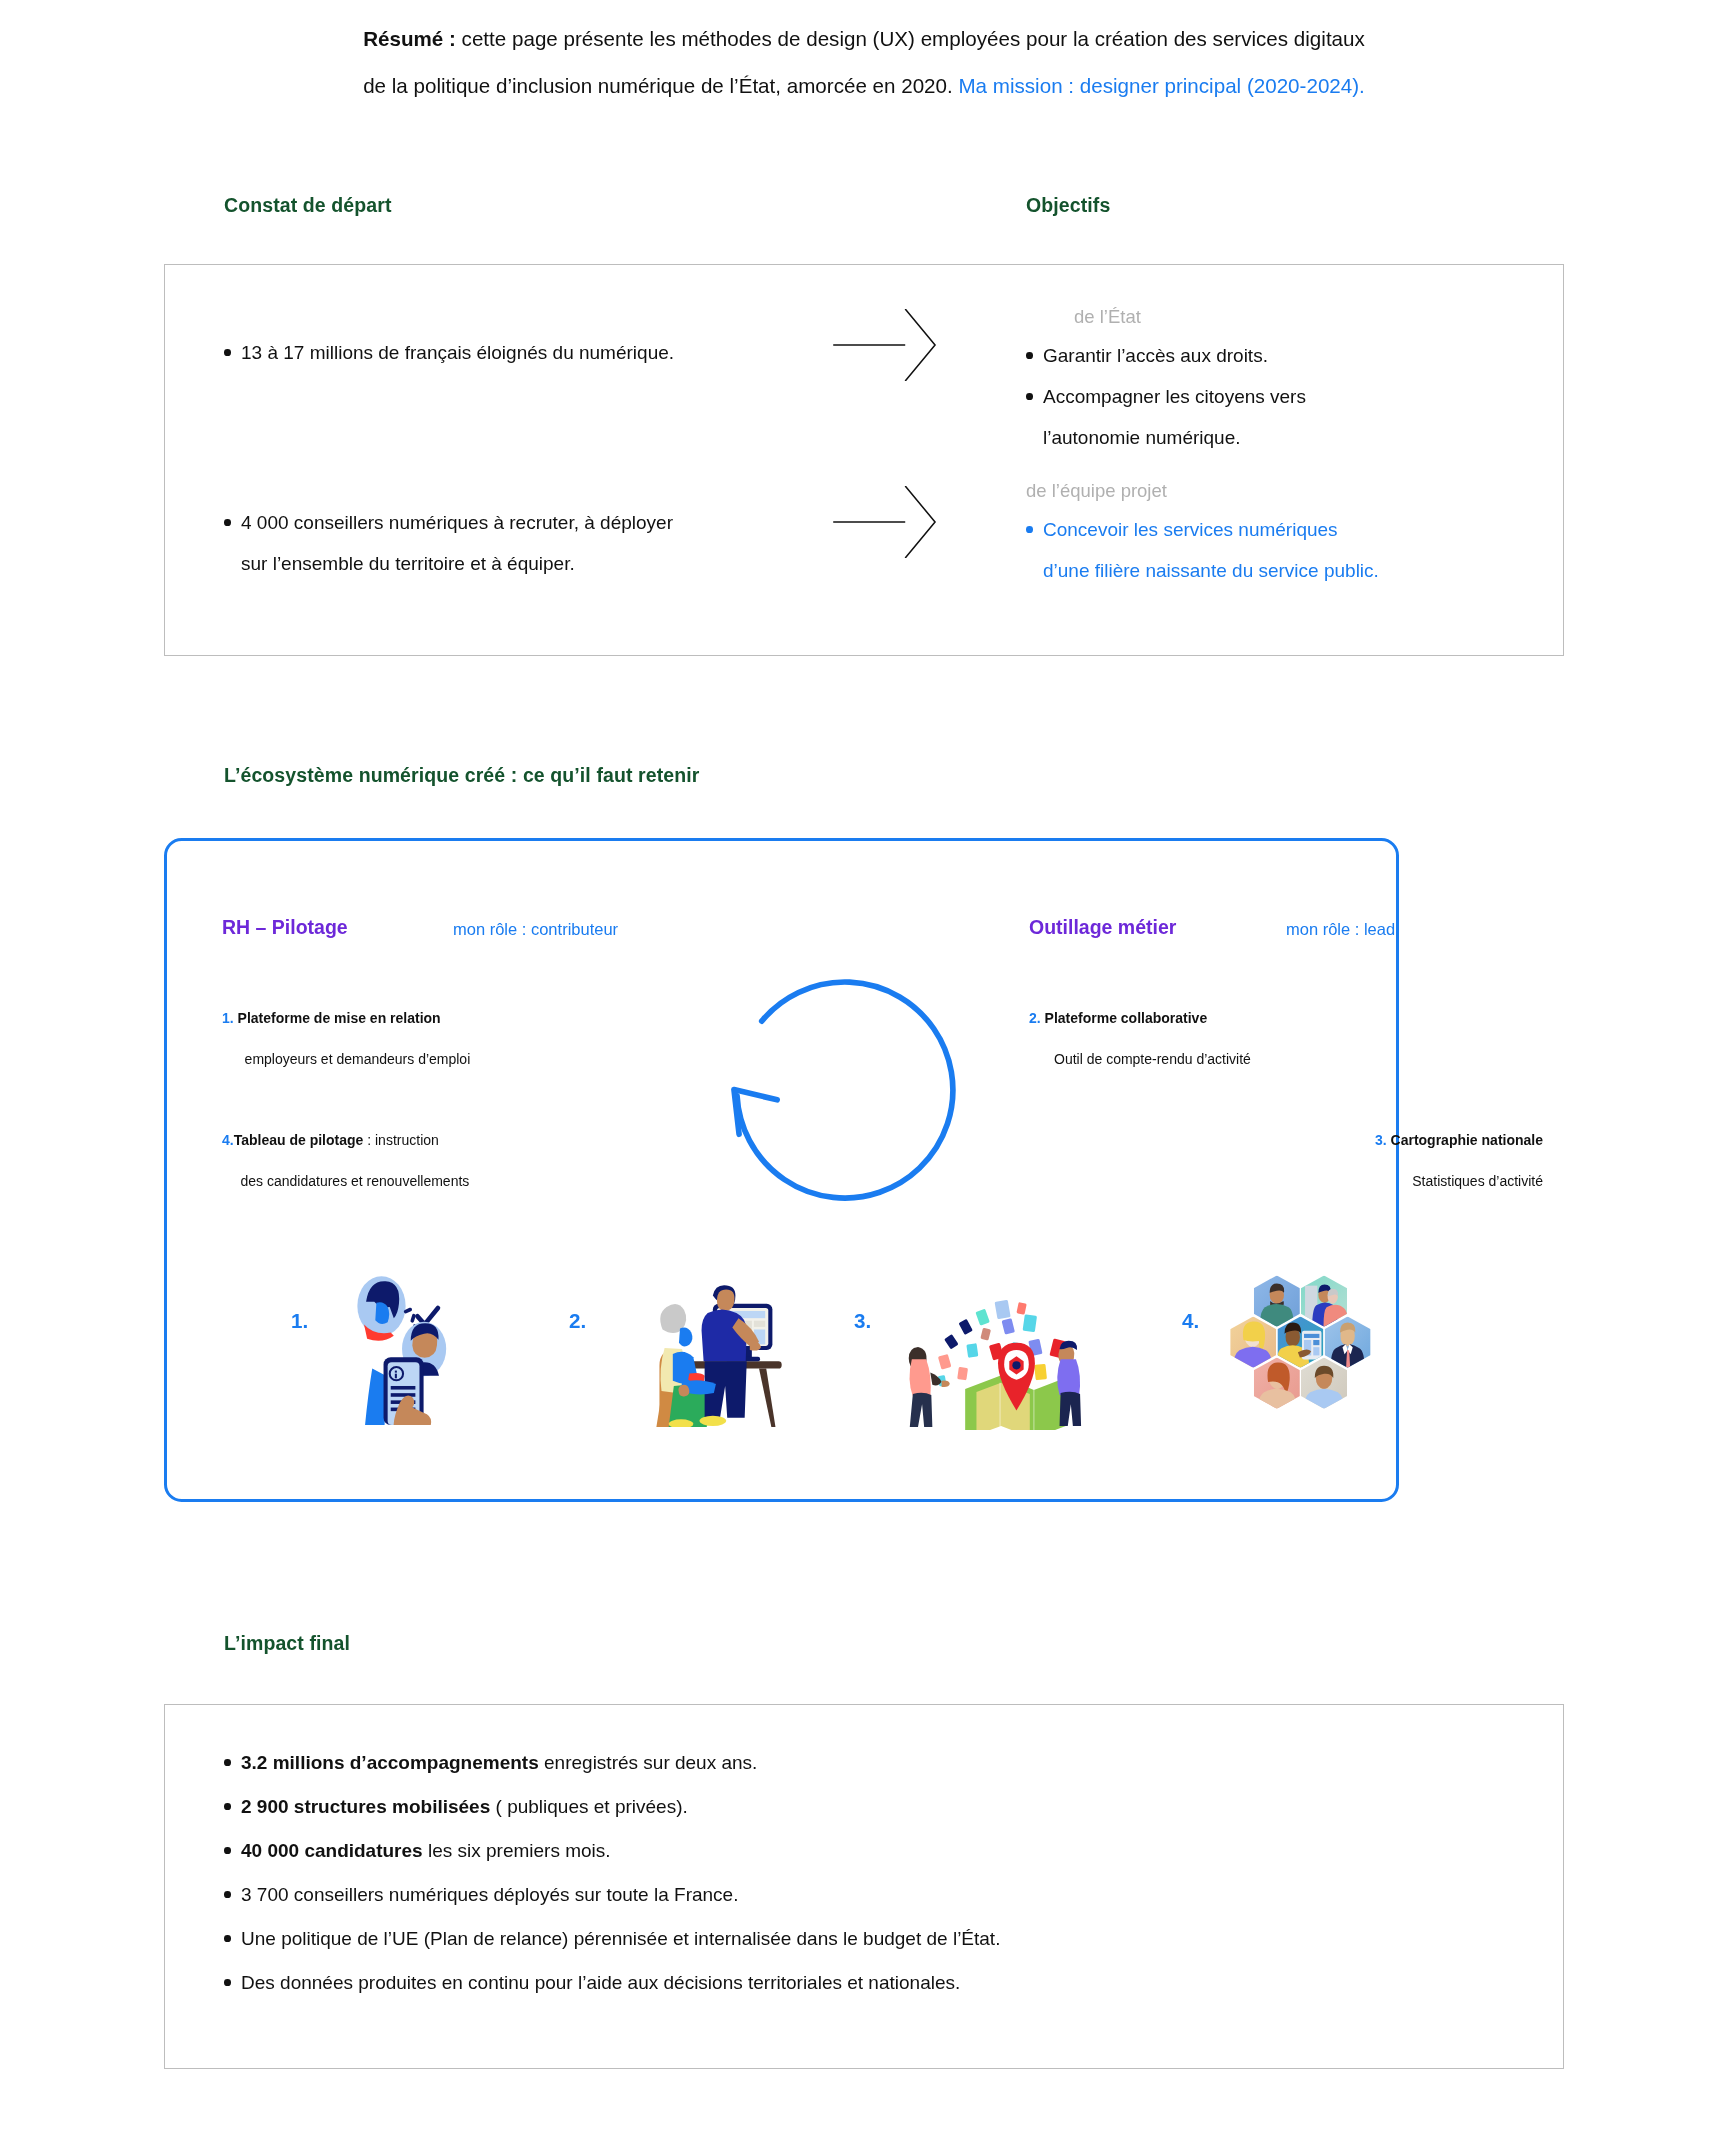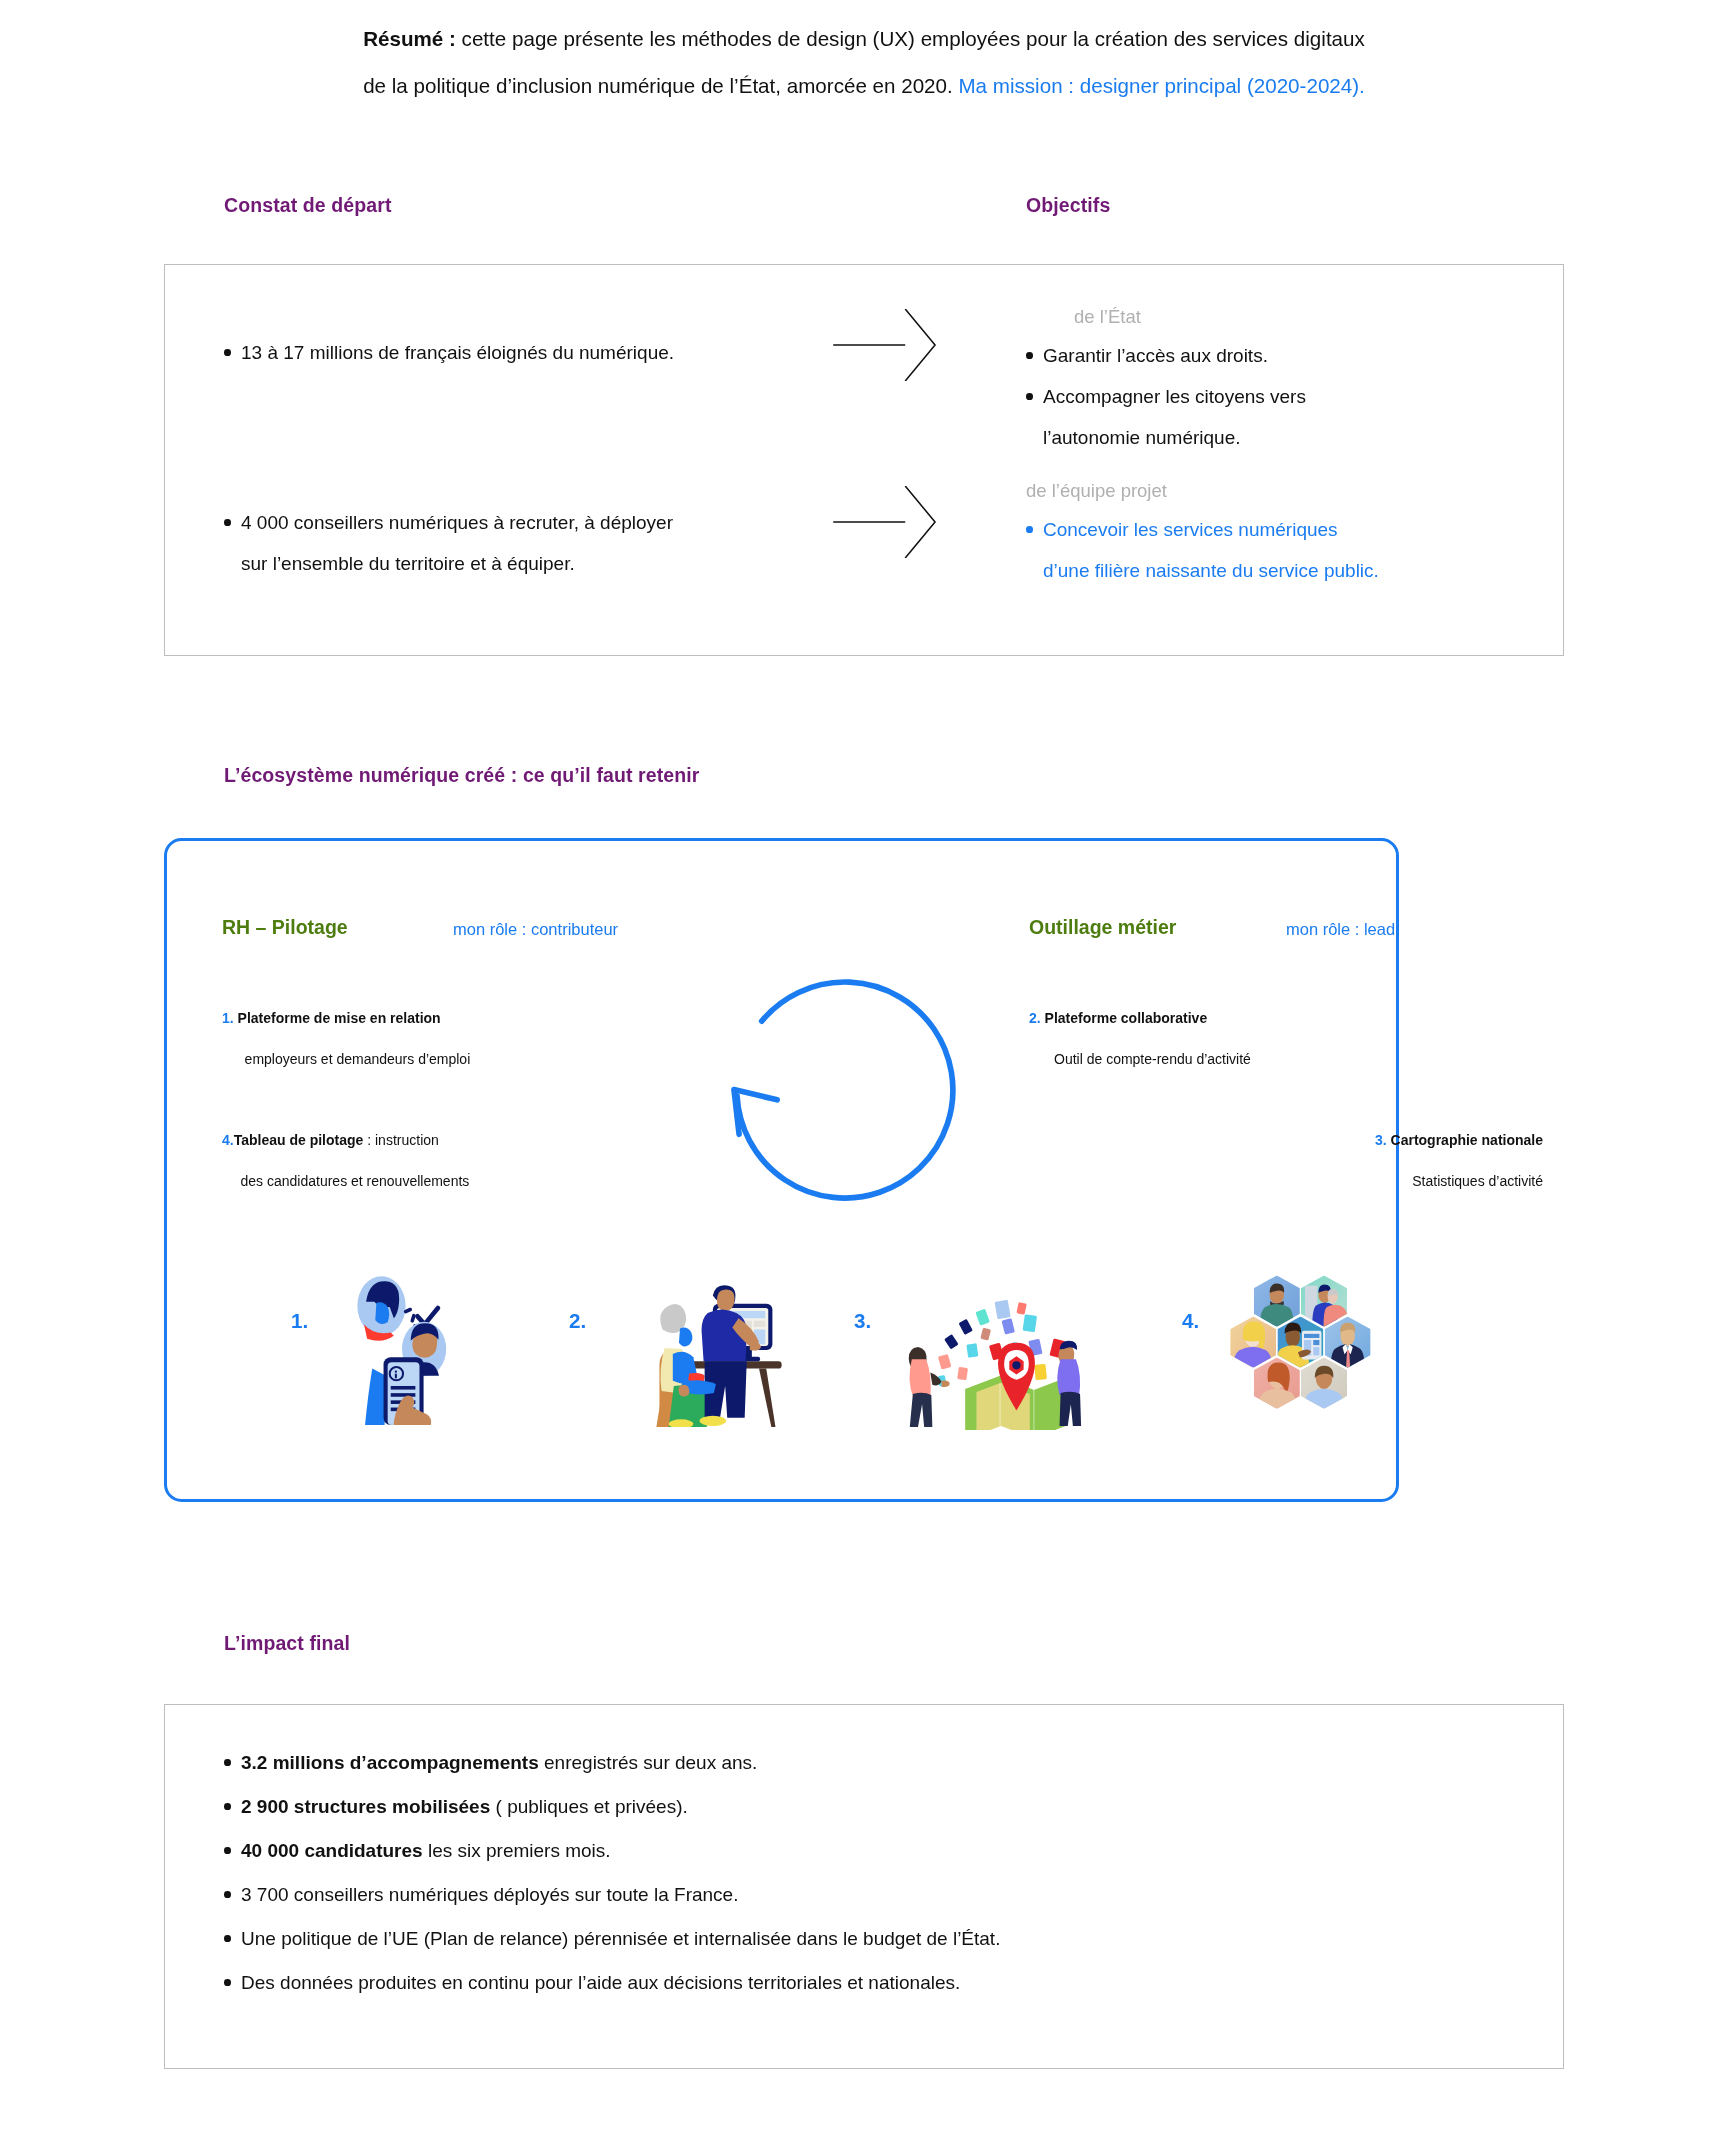--- a/index.html
+++ b/index.html
@@ -18,21 +18,21 @@
   .intro {
     position:absolute; left:0; top:15.4px; width:1728px;
     text-align:center;
     font-size:20.6px; line-height:47px; color:#111;
   }
   .intro b { font-weight:700;margin-top:44px; }
   .intro .blue { color:#1a7cf0; }
 
   
   .col-head {
-    position:absolute; font-size:19.5px; font-weight:700; color:#701a75;
+    position:absolute; font-size:19.5px; font-weight:700; color:#14532d;
     letter-spacing:0.1px;
   }
 
   
   .box-grey {
     position:absolute;
     border:1.5px solid #bdbdbd;
     background:#fff;
     box-sizing:border-box;
   }
@@ -55,21 +55,21 @@
   .bitem.blue .dot { background:#1a7cf0; }
   .bitem.blue .txt { color:#1a7cf0; }
   .sub-label {
     position:absolute; font-size:18.5px; color:#b0b0b0; line-height:29px;
   }
 
   
   .arrow { position:absolute; }
 
   
-  .eco-title { position:absolute; font-size:19.5px; font-weight:700; color:#4d7c0f; }
+  .eco-title { position:absolute; font-size:19.5px; font-weight:700; color:#6d28d9; }
   .eco-role  { position:absolute; font-size:16.5px; color:#1a7cf0; }
   .eco-item  { position:absolute; font-size:14px; line-height:41px; color:#111; }
   .eco-item .num { color:#1a7cf0; font-weight:700; }
   .eco-item .strong { font-weight:700; }
   .eco-item .line2 { display:block; font-weight:400; }
 
   
   .ill-num {
     position:absolute; font-size:20.6px; font-weight:700; color:#1a7cf0;
   }

